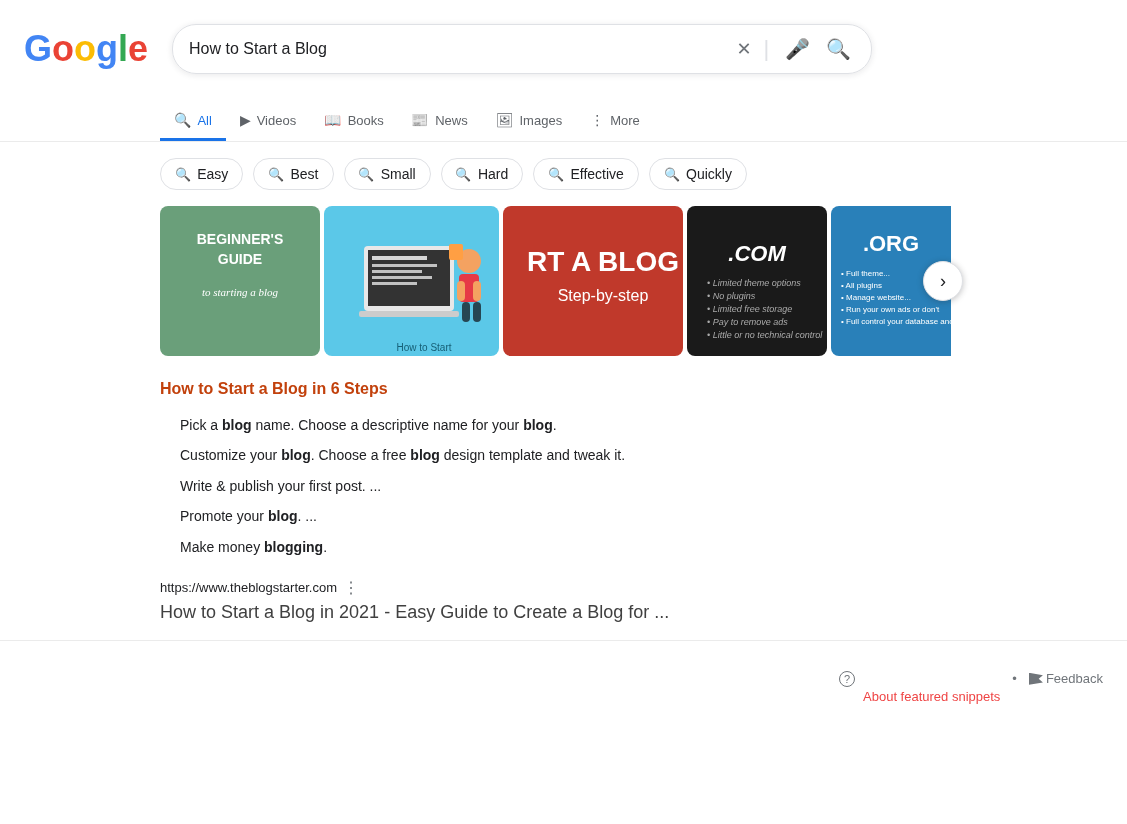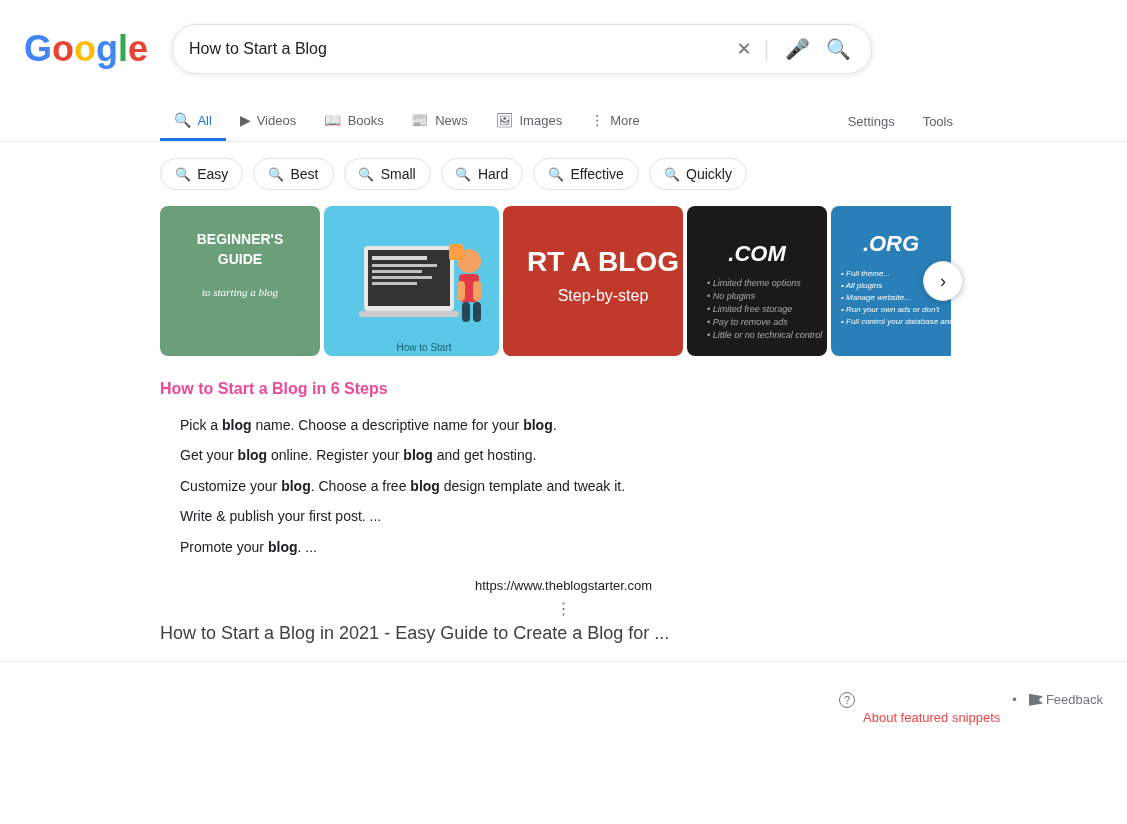--- a/index.html
+++ b/index.html
@@ -161,42 +161,41 @@
       padding: 0 160px;
     }
 
     .result-featured {
       margin-bottom: 16px;
     }
 
     .result-title-h3 {
       font-size: 16px;
       font-weight: bold;
-      color: #ec4899;
+      color: #c2410c;
       margin-bottom: 12px;
     }
 
     .result-list {
       list-style: none;
       padding: 0;
     }
     .result-list li {
       padding: 4px 0;
       font-size: 14px;
       color: #202124;
       line-height: 1.6;
     }
 
     .result-url-line {
       display: flex;
       align-items: center;
       gap: 6px;
       margin-top: 16px;
       margin-bottom: 4px;
-      flex-direction: column;
     }
     .result-url {
       font-size: 13px;
       color: #202124;
     }
     .result-dots { color: #70757a; font-size: 16px; cursor: pointer; }
 
     .result-link {
       font-size: 18px;
       color: #404040;
@@ -282,24 +281,20 @@
     <span>News</span>
   </a>
   <a class="nav-tab">
     <span class="nav-tab-icon">🖼</span>
     <span>Images</span>
   </a>
   <a class="nav-tab">
     <span class="nav-tab-icon">⋮</span>
     <span>More</span>
   </a>
-  <div class="nav-right">
-    <span class="nav-settings">Settings</span>
-    <span class="nav-tools">Tools</span>
-  </div>
 </nav>
 
 <div class="chips-wrap">
   <div class="chip">
     <span class="chip-search-icon">🔍</span>
     <span>Easy</span>
   </div>
   <div class="chip">
     <span class="chip-search-icon">🔍</span>
     <span>Best</span>
@@ -373,54 +368,54 @@
       <rect width="140" height="150" fill="#1a1a1a"></rect>
       <text x="70" y="55" text-anchor="middle" fill="white" font-size="22" font-weight="bold" font-family="Arial">.COM</text>
       <text x="20" y="80" fill="#aaa" font-size="9" font-family="Arial">• Limited theme options</text>
       <text x="20" y="93" fill="#aaa" font-size="9" font-family="Arial">• No plugins</text>
       <text x="20" y="106" fill="#aaa" font-size="9" font-family="Arial">• Limited free storage</text>
       <text x="20" y="119" fill="#aaa" font-size="9" font-family="Arial">• Pay to remove ads</text>
       <text x="20" y="132" fill="#aaa" font-size="9" font-family="Arial">• Little or no technical control</text>
     </svg>
   </div>
 
-  <div class="img-card" style="width:144px; overflow:hidden;font-style:italic;">
+  <div class="img-card" style="width:144px; overflow:hidden;">
     <svg width="120" height="150" xmlns="http://www.w3.org/2000/svg">
       <rect width="120" height="150" fill="#2980b9"></rect>
       <text x="60" y="45" text-anchor="middle" fill="white" font-size="22" font-weight="bold" font-family="Arial">.ORG</text>
       <text x="10" y="70" fill="white" font-size="8" font-family="Arial">• Full theme...</text>
       <text x="10" y="82" fill="white" font-size="8" font-family="Arial">• All plugins</text>
       <text x="10" y="94" fill="white" font-size="8" font-family="Arial">• Manage website...</text>
       <text x="10" y="106" fill="white" font-size="8" font-family="Arial">• Run your own ads or don't</text>
       <text x="10" y="118" fill="white" font-size="8" font-family="Arial">• Full control your database and ho...</text>
     </svg>
   </div>
 
   <button class="next-btn">›</button>
 </div>
 
 <div class="results-area">
   <div class="result-featured">
     <h3 class="result-title-h3">How to Start a Blog in 6 Steps</h3>
     <ol class="result-list" style="padding-left:20px;">
       <li>
         Pick a <strong>blog</strong> name. Choose a descriptive name for your <strong>blog</strong>.
-      </li>
-      <li>
-        Get your <strong>blog</strong> online. Register your <strong>blog</strong> and get hosting.
       </li>
       <li>
         Customize your <strong>blog</strong>. Choose a free <strong>blog</strong> design template and tweak it.
       </li>
       <li>
         Write &amp; publish your first post. ...
       </li>
       <li>
         Promote your <strong>blog</strong>. ...
       </li>
+      <li>
+        Make money <strong>blogging</strong>.
+      </li>
     </ol>
   </div>
 
   <div class="result-url-line">
     <span class="result-url">https://www.theblogstarter.com</span>
     <span class="result-dots">⋮</span>
   </div>
   <a class="result-link" href="#">How to Start a Blog in 2021 - Easy Guide to Create a Blog for ...</a>
 </div>
 

